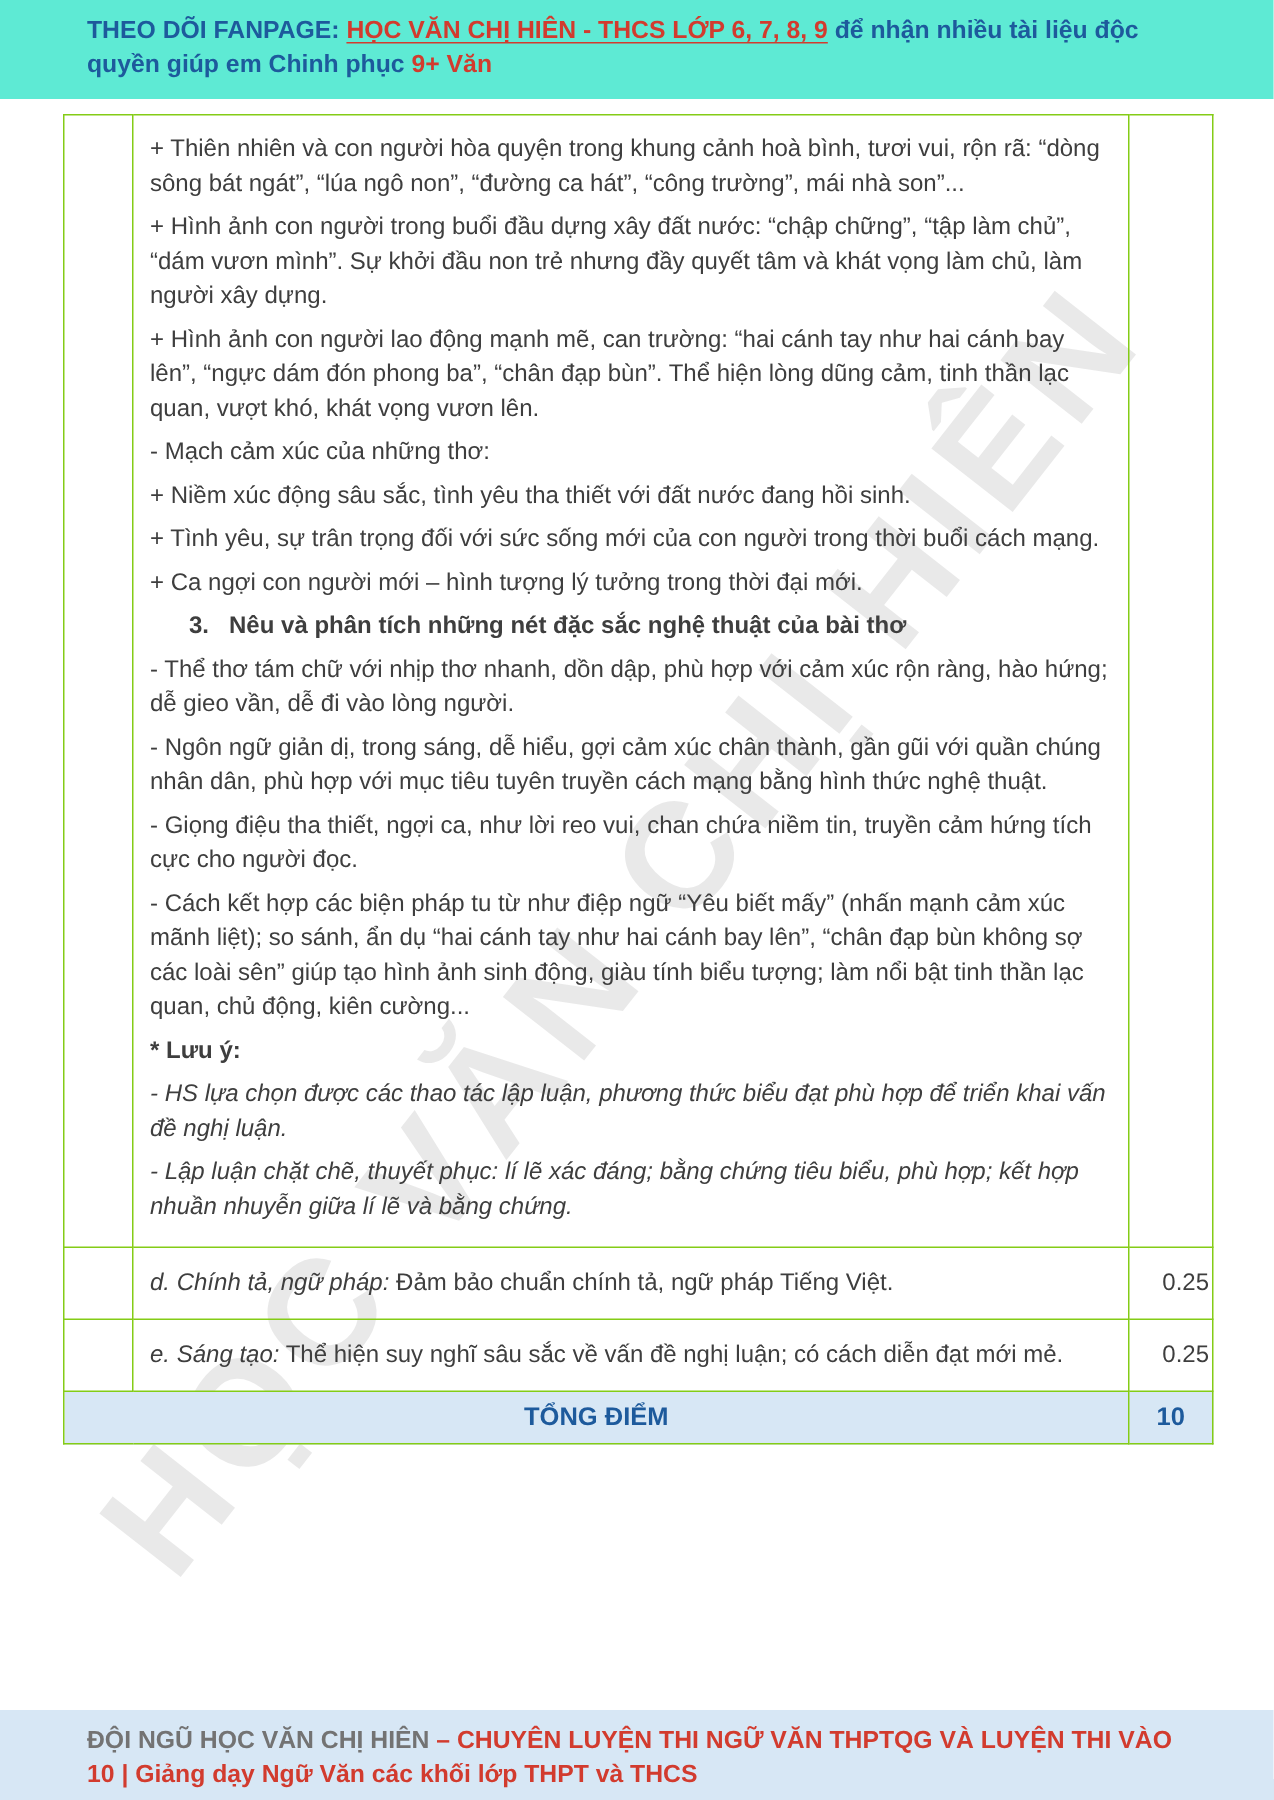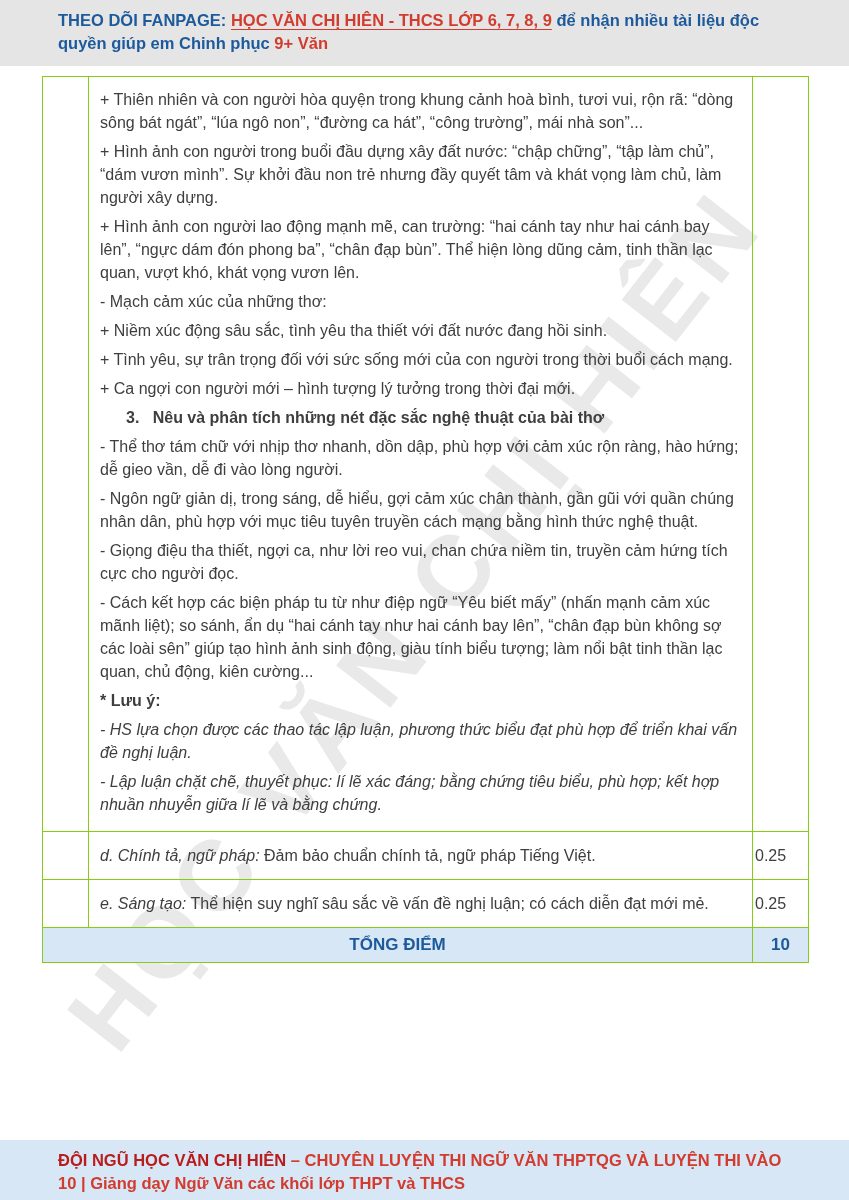--- a/index.html
+++ b/index.html
@@ -9,21 +9,21 @@
     font-family: "Liberation Sans", sans-serif;
     background: #ffffff;
     color: #3e3e3e;
     overflow: hidden;
   }
 
   
   .banner {
     position: relative;
     z-index: 2;
-    background: #e5e5e5;
+    background: #5eead4;
     padding: 9px 58px 11px 58px;
     font-size: 16.5px;
     font-weight: 700;
     line-height: 23px;
     color: #1d5a9c;
   }
   .banner .red { color: #d23b2e; }
   .banner .fanpage-link {
     color: #d23b2e;
     text-decoration: underline;
@@ -54,21 +54,21 @@
     width: 766px;
     border-collapse: collapse;
     table-layout: fixed;
   }
   table.rubric td {
     border: 1px solid #84cc16;
     vertical-align: middle;
     font-size: 16px;
   }
   td.col-main { padding: 5px 12px 9px 11px; vertical-align: top; }
-  td.col-points { text-align: left; padding: 4px 2px; }
+  td.col-points { text-align: right; padding: 4px 2px; }
 
   .content p {
     margin: 6px 0;
     line-height: 23px;
   }
   .content p.p-heading { font-weight: 700; padding-left: 26px; }
   .content p.p-bold-italic { font-weight: 700; }
   .content p.p-italic { font-style: italic; }
 
   tr.score-row td.col-main { padding: 12px 12px 12px 11px; vertical-align: middle; line-height: 23px; }
@@ -90,21 +90,21 @@
     top: 1140px;
     left: 0;
     width: 849px;
     height: 60px;
     background: #d7e7f5;
     padding: 9px 58px 0 58px;
     font-size: 16.5px;
     font-weight: 700;
     line-height: 23px;
   }
-  .footer .blue { color: #b91c1c; }
+  .footer .blue { color: #737373; }
   .footer .red { color: #d23b2e; }
 </style>
 </head>
 <body>
 
 <div class="banner">
   <span>THEO DÕI FANPAGE: </span><span class="fanpage-link">HỌC VĂN CHỊ HIÊN - THCS LỚP 6, 7, 8, 9</span><span> để nhận nhiều tài liệu độc quyền giúp em Chinh phục </span><span class="red">9+ Văn</span>
 </div>
 
 <div class="watermark">HỌC VĂN CHỊ HIÊN</div>

